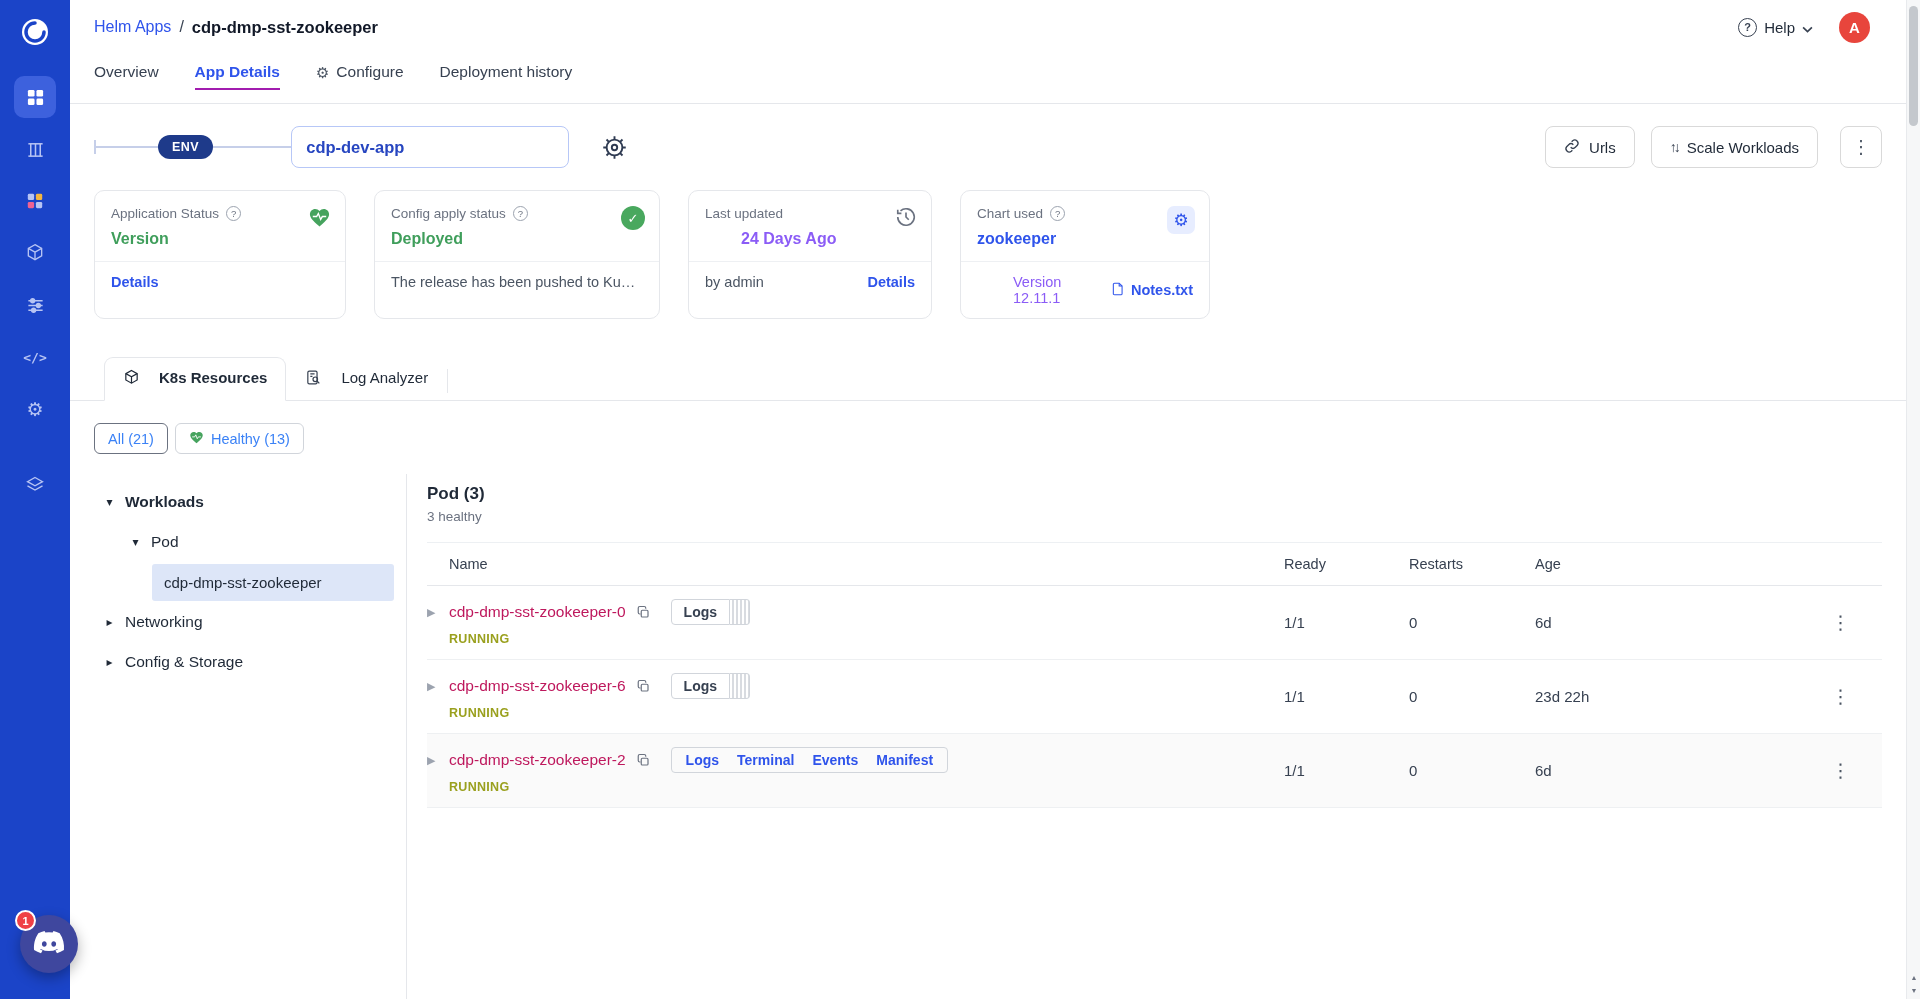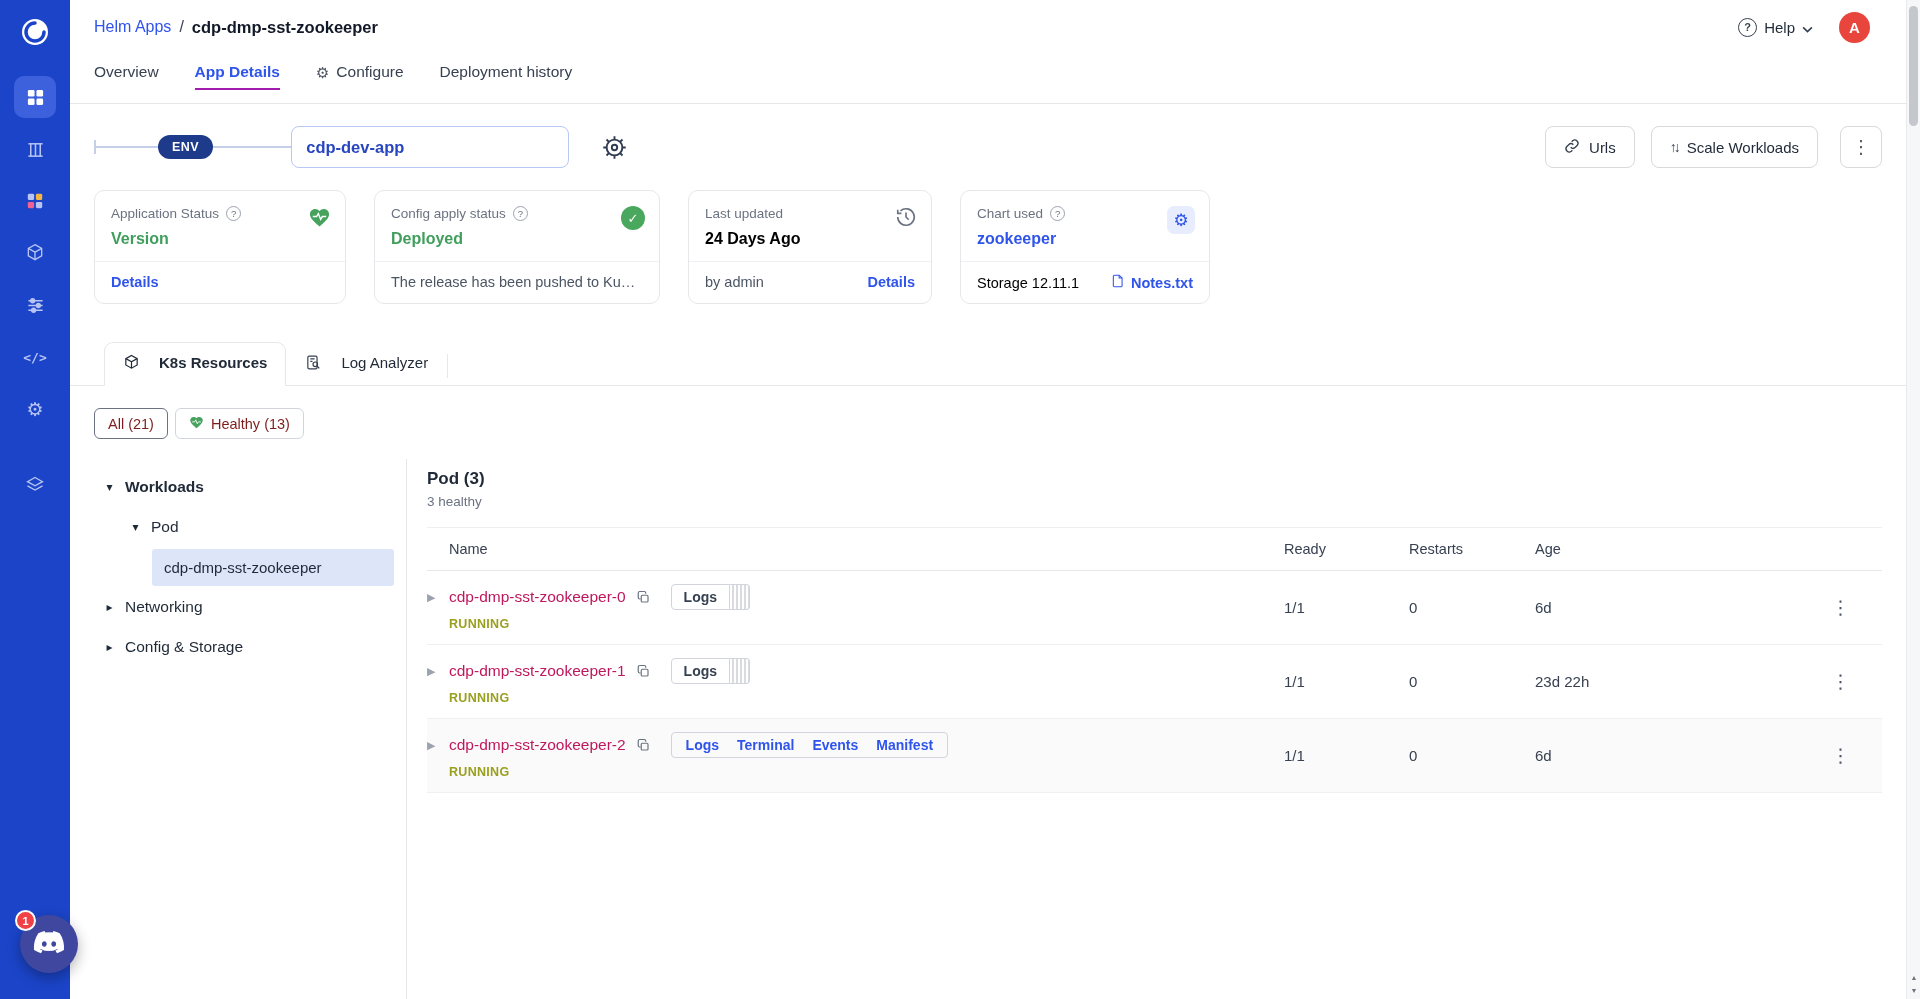--- a/index.html
+++ b/index.html
@@ -69,21 +69,21 @@
   .cards { display:flex; gap:28px; margin-top:22px; }
   .card { background:#fff; border:1px solid #e5e7eb; border-radius:10px; position:relative; }
   .card.c1{width:252px}.card.c2{width:286px}.card.c3{width:244px}.card.c4{width:250px}
   .card-top { padding:15px 16px 13px; }
   .card-title-row { display:flex; align-items:center; gap:7px; }
   .card-title { font-size:13.5px; color:#6b7280; }
   .qmark { width:15px; height:15px; border:1px solid #9ca3af; border-radius:50%; color:#6b7280; font-size:9.5px;
     display:flex; align-items:center; justify-content:center; flex-shrink:0; }
   .card-value { margin-top:9px; font-size:16px; font-weight:600; }
   .val-green { color:#3f9e5b; }
-  .val-dark { color:#000000; }
+  .val-dark { color:#8b5cf6;margin-left:36px; }
   .val-link { color:#2f54eb; text-decoration:none; cursor:pointer; }
   .card-icon { position:absolute; top:15px; right:14px; display:flex; }
   .check-circle { width:24px; height:24px; border-radius:50%; background:#49a85e; color:#fff; font-size:13px; font-weight:bold;
     display:flex; align-items:center; justify-content:center; }
   .gear-tile { width:28px; height:28px; background:#e7edff; border-radius:7px; display:flex; align-items:center; justify-content:center;
     color:#2f54eb; font-size:17px; line-height:1; cursor:pointer; }
   .card-footer { border-top:1px solid #eef0f3; padding:12px 16px; font-size:14.5px; display:flex; justify-content:space-between; align-items:center; gap:10px; }
   .blue-link { color:#2f54eb; font-weight:600; cursor:pointer; text-decoration:none; white-space:nowrap; }
   .muted { color:#4b5563; white-space:nowrap; overflow:hidden; text-overflow:ellipsis; }
   .footer-right { display:flex; align-items:center; gap:6px; }
@@ -91,21 +91,21 @@
   
   .resource-tabs-strip { display:flex; align-items:flex-end; padding:0 24px; margin-top:12px; border-bottom:1px solid #e5e7eb; }
   .res-tab { display:flex; align-items:flex-start; gap:19px; padding:11px 18px; font-size:15px; color:#1f2937; cursor:pointer;
     border:1px solid transparent; margin-bottom:-1px; background:transparent; }
   .res-tab.active { border:1px solid #e5e7eb; border-bottom:1px solid #fff; border-radius:9px 9px 0 0; font-weight:600; background:#fff; margin-left:10px; }
   .res-tab-divider { width:1px; height:24px; background:#e5e7eb; margin-bottom:7px; }
 
   
   .filters-row { display:flex; gap:7px; padding:22px 24px 0; align-items:center; }
   .filter { height:31px; padding:4px 13px; border:1px solid #d1d5db; border-radius:6px; background:#fff; font-size:14.5px;
-    font-family:inherit; color:#7f1d1d; cursor:pointer; display:flex; align-items:center; gap:7px; font-weight:500; }
+    font-family:inherit; color:#3b82f6; cursor:pointer; display:flex; align-items:center; gap:7px; font-weight:500; }
   .filter.active { border:1.5px solid #6b7280; }
 
   
   .content-split { flex:1; display:flex; margin-top:20px; min-height:0; }
   .tree-panel { width:337px; flex-shrink:0; border-right:1px solid #e5e7eb; padding-top:8px; }
   .tree-row { display:flex; align-items:center; gap:9px; height:40px; font-size:15.5px; color:#1f2937; cursor:pointer; }
   .caret { font-size:12px; color:#1f2937; width:13px; text-align:center; flex-shrink:0; }
   .tree-lvl0 { padding-left:33px; font-weight:500; }
   .tree-lvl0.bold { font-weight:600; }
   .tree-lvl1 { padding-left:59px; font-weight:500; }
@@ -346,21 +346,21 @@
         <div class="card c4">
           <div class="card-top">
             <div class="card-title-row">
               <span class="card-title">Chart used</span>
               <span class="qmark">?</span>
             </div>
             <div class="card-value"><a class="val-link">zookeeper</a></div>
             <span class="card-icon gear-tile">⚙</span>
           </div>
           <div class="card-footer">
-            <span class="val-dark" style="font-size:14.5px">Storage 12.11.1</span>
+            <span class="val-dark" style="font-size:14.5px">Version 12.11.1</span>
             <span class="footer-right">
               <span><svg width="14" height="14" viewBox="0 0 24 24" fill="none" stroke="#2f54eb" stroke-width="1.8">
                     <path d="M6 2h8l5 5v13a2 2 0 0 1-2 2H6a2 2 0 0 1-2-2V4a2 2 0 0 1 2-2z"></path>
                     <path d="M14 2v5h5"></path>
                   </svg></span>
               <a class="blue-link">Notes.txt</a>
             </span>
           </div>
         </div>
 
@@ -456,21 +456,21 @@
             <div>1/1</div>
             <div>0</div>
             <div>6d</div>
             <div><button class="row-kebab">⋮</button></div>
           </div>
 
           <div class="t-row">
             <div class="name-cell">
               <div class="name-line">
                 <span class="expander">▶</span>
-                <span class="pod-name">cdp-dmp-sst-zookeeper-1</span>
+                <span class="pod-name">cdp-dmp-sst-zookeeper-6</span>
                 <button class="copy-btn">
                     <svg width="15" height="15" viewBox="0 0 20 20" fill="none" stroke="#6b7280" stroke-width="1.6">
                       <rect x="7" y="7" width="9" height="9" rx="1.5"></rect>
                       <path d="M13 5V4a2 2 0 0 0-2-2H5a2 2 0 0 0-2 2v6a2 2 0 0 0 2 2h1"></path>
                     </svg>
                   </button>
                 <span class="action-group">
                   <button class="action-btn">Logs</button>
                   <span class="action-stripes"></span>
                 </span>

